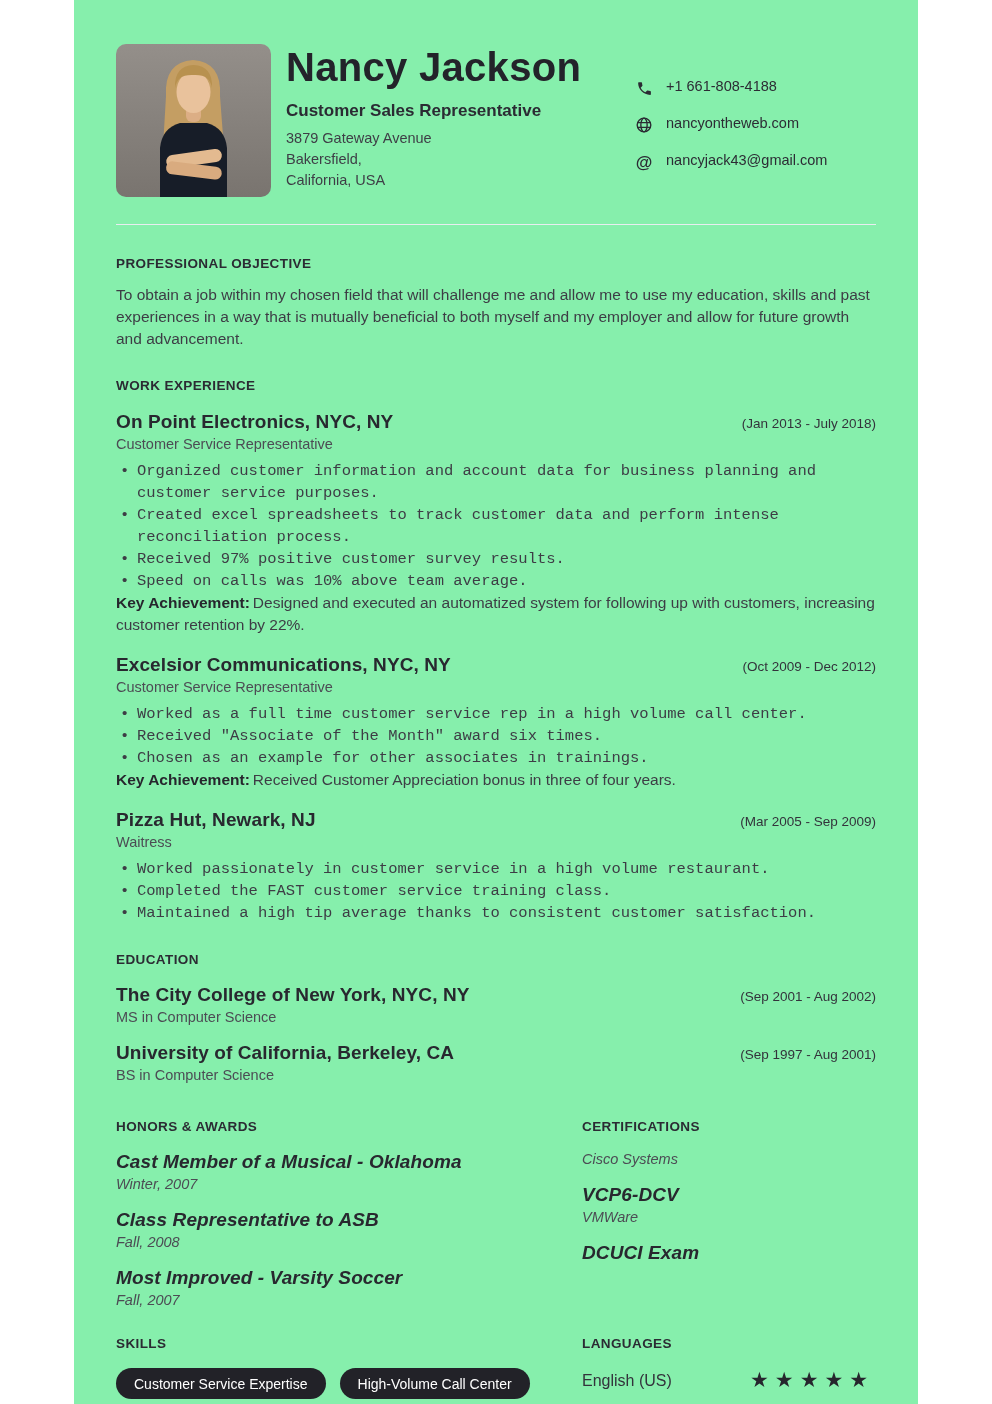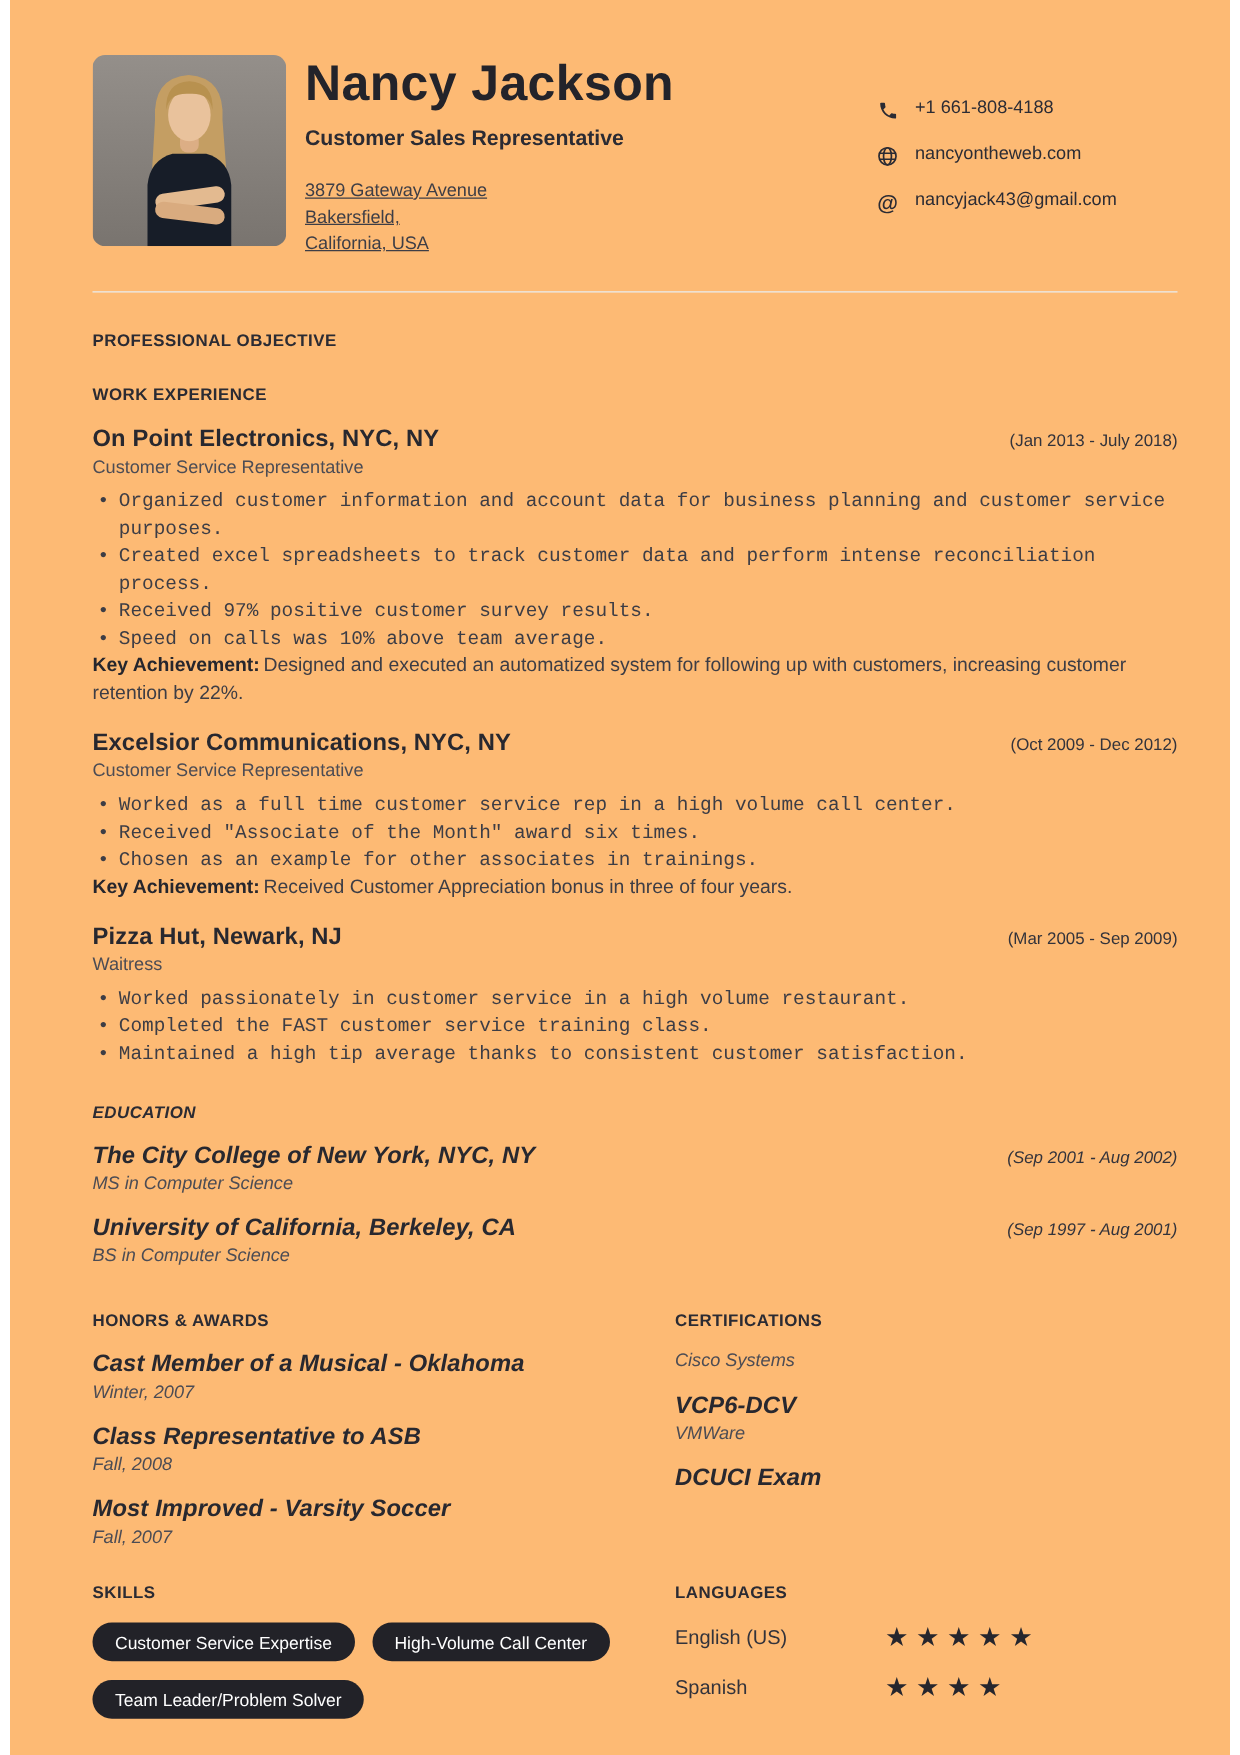--- a/index.html
+++ b/index.html
@@ -1,28 +1,28 @@
 <!DOCTYPE html>
 <html><head>
 <meta charset="utf-8">
 <style>
   * { margin:0; padding:0; box-sizing:border-box; }
   html,body { background:#ffffff; }
   body { font-family:"Liberation Sans", sans-serif; color:#33333b; }
-  .page { width:976px; height:1404px; margin:0 auto; background:#fdba74; overflow:hidden;
-          padding:44px 42px 0 66px; position:relative; }
+  .page { width:844px; height:1404px; margin:0 auto; background:#86efac; overflow:hidden;
+          padding:44px 42px 0 42px; position:relative; }
 
   
   .header { display:flex; align-items:flex-start; }
   .photo { width:155px; height:153px; border-radius:10px; overflow:hidden; flex:none; }
   .photo svg { display:block; }
   .header-main { margin-left:15px; padding-top:2px; }
   .name { font-size:40px; font-weight:800; color:#23232a; letter-spacing:.3px; line-height:1.05; }
   .job-title { margin-top:13px; font-size:17px; font-weight:700; color:#2b2b33; }
-  .address { margin-top:22px; font-size:14.5px; color:#3e3e46; line-height:21px;text-decoration:underline; }
+  .address { margin-top:7px; font-size:14.5px; color:#3e3e46; line-height:21px; }
   .contacts { margin-left:auto; padding-top:34px; min-width:242px; }
   .contact-row { display:flex; align-items:flex-start; margin-bottom:17px; font-size:14.5px;
                  font-weight:500; color:#2c2c34; }
   .contact-row .cicon { width:20px; height:20px; margin-right:12px; display:flex;
                         align-items:center; justify-content:center; flex:none; }
   .at-glyph { font-size:17px; font-weight:700; color:#2b2b33; line-height:1; }
 
   .divider { height:1px; background:#e9edf0; margin-top:27px; }
 
   
@@ -35,21 +35,21 @@
   .entry-head { display:flex; justify-content:space-between; align-items:baseline; }
   .entry-title { font-size:19px; font-weight:700; color:#28282f; letter-spacing:.1px; }
   .entry-date { font-size:13.5px; font-weight:500; color:#33333b; white-space:nowrap; }
   .entry-sub { margin-top:3px; font-size:14.5px; color:#4c4c54; }
   .bullets { list-style:none; margin-top:8px; }
   .bullets li { position:relative; padding-left:21px; font-size:15.5px; line-height:22px; color:#3d3d45;font-family:Liberation Mono, monospace; }
   .bullets li::before { content:"•"; position:absolute; left:4px; color:#3d3d45; }
   .key-achievement { font-size:15.5px; line-height:22px; color:#3d3d45; }
   .key-achievement b { color:#26262d; padding-right:3px; }
 
-  .edu-sec { margin-top:28px;font-style:italic; }
+  .edu-sec { margin-top:28px; }
   .edu-sec .entry { margin-top:17px; }
 
   .two-col { display:grid; grid-template-columns:466px 1fr; margin-top:36px; }
   .two-col .entry { margin-top:17px;font-style:italic; }
 
   .skills-row { display:grid; grid-template-columns:466px 1fr; margin-top:28px; }
   .chips { margin-top:17px; display:flex; flex-wrap:wrap; gap:15px 14px; max-width:440px; }
   .chip { background:#222228; color:#ffffff; font-size:14px; font-weight:400;
           padding:8px 18px; border-radius:999px; white-space:nowrap; line-height:1; 
           display:inline-flex; align-items:center; height:31px; }
@@ -123,20 +123,21 @@
           </span>
         <span>nancyjack43@gmail.com</span>
       </div>
     </div>
   </div>
 
   <div class="divider"></div>
 
   <div class="objective-sec">
     <div class="sec-heading">PROFESSIONAL OBJECTIVE</div>
+    <p class="objective-text">To obtain a job within my chosen field that will challenge me and allow me to use my education, skills and past experiences in a way that is mutually beneficial to both myself and my employer and allow for future growth and advancement.</p>
   </div>
 
   <div class="work-sec">
     <div class="sec-heading">WORK EXPERIENCE</div>
 
     <div class="entry">
       <div class="entry-head">
         <span class="entry-title">On Point Electronics, NYC, NY</span>
         <span class="entry-date">(Jan 2013 - July 2018)</span>
       </div>

